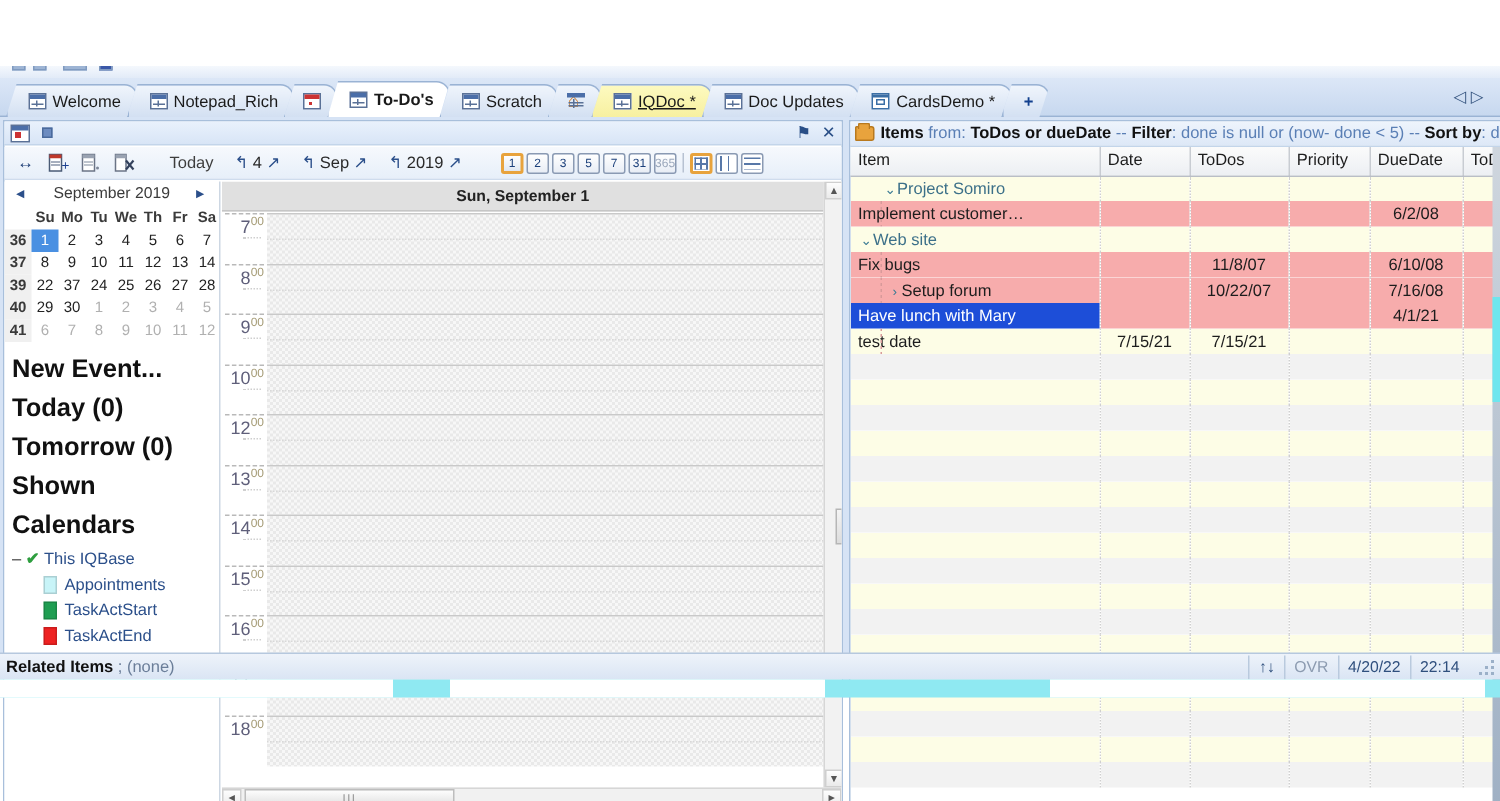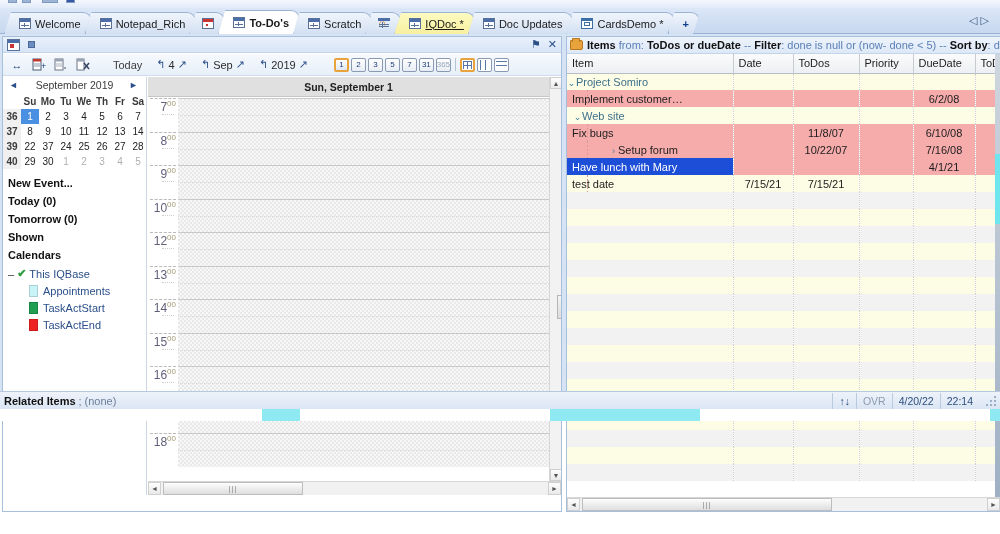--- a/index.html
+++ b/index.html
@@ -4,21 +4,21 @@
 <style>
   * { box-sizing: border-box; }
   html, body {
     margin: 0; padding: 0;
     width: 1000px; height: 534px;
     overflow: hidden;
     font-family: "Liberation Sans", sans-serif;
     font-size: 11px;
     background: #ffffff;
   }
-  #app { position: relative; width: 1000px; height: 421px; background:#d6e3f5; }
+  #app { position: relative; width: 1000px; height: 421px; background:#d6e3f5;margin-top:44px; }
 
   
   .top-strip {
     position:absolute; left:0; top:0; width:1000px; height:8px;
     background: linear-gradient(#f4f8fd,#e2ebf8);
     overflow:hidden;
   }
   .top-strip .ghost {
     position:absolute; top:-6px; width:9px; height:9px;
     background:#9db4d4; border:1px solid #7f9ac0;
@@ -122,21 +122,21 @@
              font-size:10.5px; color:#3b3b3b; position:relative; }
   .mc-head .nav { position:absolute; font-size:9px; color:#2b4f8a; }
   .mc-head .nav.l { left:6px; } .mc-head .nav.r { right:8px; }
   table.mini { border-collapse:collapse; width:144px; font-size:10px; margin-top:1px; }
   table.mini th { font-weight:bold; color:#3a3a3a; height:15px; width:17px; text-align:center; font-size:10px; }
   table.mini td { height:15px; text-align:center; color:#222; width:17px; }
   table.mini td.wk { color:#3a3a3a; font-weight:bold; background:#f0f0f0; width:16px; }
   table.mini td.out { color:#b0b0b0; }
   table.mini td.sel { background:#4a90e2; color:#fff; }
   .sidelinks { padding:8px 0 0 5px; }
-  .sidelinks div { font-size:11px; font-weight:bold; color:#111; margin-bottom:6px; }
+  .sidelinks div { font-size:17px; font-weight:bold; color:#111; margin-bottom:6px; }
   .calgroup { margin-top:2px; padding-left:5px; }
   .calrow { display:flex; align-items:center; font-size:11px; margin-bottom:5px; color:#2b4f8a; }
   .minus { color:#333; margin-right:3px; font-size:11px; }
   .chk { color:#2e9e3f; font-weight:bold; margin-right:3px; }
   .swatch { width:9px; height:12px; margin-right:5px; border:1px solid rgba(0,0,0,.15); }
   .sub { padding-left:21px; }
 
   
   #calbody { position:absolute; left:145px; top:40px; right:0; bottom:16px; background:#fff; overflow:hidden; }
   .dayhdr { height:20px; background:#e0e0e0; border-bottom:1px solid #c6c6c6;
@@ -432,20 +432,30 @@
             <tr>
               <td class="wk">40</td>
               <td class="">29</td>
               <td class="">30</td>
               <td class=" out">1</td>
               <td class=" out">2</td>
               <td class=" out">3</td>
               <td class=" out">4</td>
               <td class=" out">5</td>
             </tr>
+            <tr>
+              <td class="wk">41</td>
+              <td class=" out">6</td>
+              <td class=" out">7</td>
+              <td class=" out">8</td>
+              <td class=" out">9</td>
+              <td class=" out">10</td>
+              <td class=" out">11</td>
+              <td class=" out">12</td>
+            </tr>
           </tbody>
         </table>
       <div class="sidelinks" id="sidelinks-host">
           <div>New Event...</div>
           <div>Today (0)</div>
           <div>Tomorrow (0)</div>
           <div>Shown</div>
           <div>Calendars</div>
         </div>
       <div class="calgroup">
@@ -551,21 +561,21 @@
             <th>Item</th>
             <th>Date</th>
             <th>ToDos</th>
             <th>Priority</th>
             <th>DueDate</th>
             <th>ToDo</th>
           </tr>
         </thead>
       <tbody id="itembody-host">
           <tr class="group">
-            <td class="first " style="padding-left: 0;"><span class="tw">⌄</span><span>Project Somiro</span></td>
+            <td class="first " style="padding-left: 22px;"><span class="tw">⌄</span><span>Project Somiro</span></td>
             <td class="ctr"></td>
             <td class="ctr"></td>
             <td class="ctr"></td>
             <td class="ctr"></td>
             <td class="ctr"></td>
           </tr>
           <tr class="red">
             <td class="first ind2"><span class="dash"></span><span>Implement customer…</span></td>
             <td class="ctr"></td>
             <td class="ctr"></td>
@@ -583,21 +593,21 @@
           </tr>
           <tr class="red">
             <td class="first ind2"><span class="dash"></span><span>Fix bugs</span></td>
             <td class="ctr"></td>
             <td class="ctr">11/8/07</td>
             <td class="ctr"></td>
             <td class="ctr">6/10/08</td>
             <td class="ctr"></td>
           </tr>
           <tr class="red">
-            <td class="first ind2b" style="padding-left: 42px;"><span class="dash"></span><span class="tw">›</span><span>Setup forum</span></td>
+            <td class="first ind2b" style="padding-left: 25px;"><span class="dash"></span><span class="tw">›</span><span>Setup forum</span></td>
             <td class="ctr"></td>
             <td class="ctr">10/22/07</td>
             <td class="ctr"></td>
             <td class="ctr">7/16/08</td>
             <td class="ctr"></td>
           </tr>
           <tr class="sel red">
             <td class="first ind1"><span>Have lunch with Mary</span></td>
             <td class="ctr"></td>
             <td class="ctr"></td>

